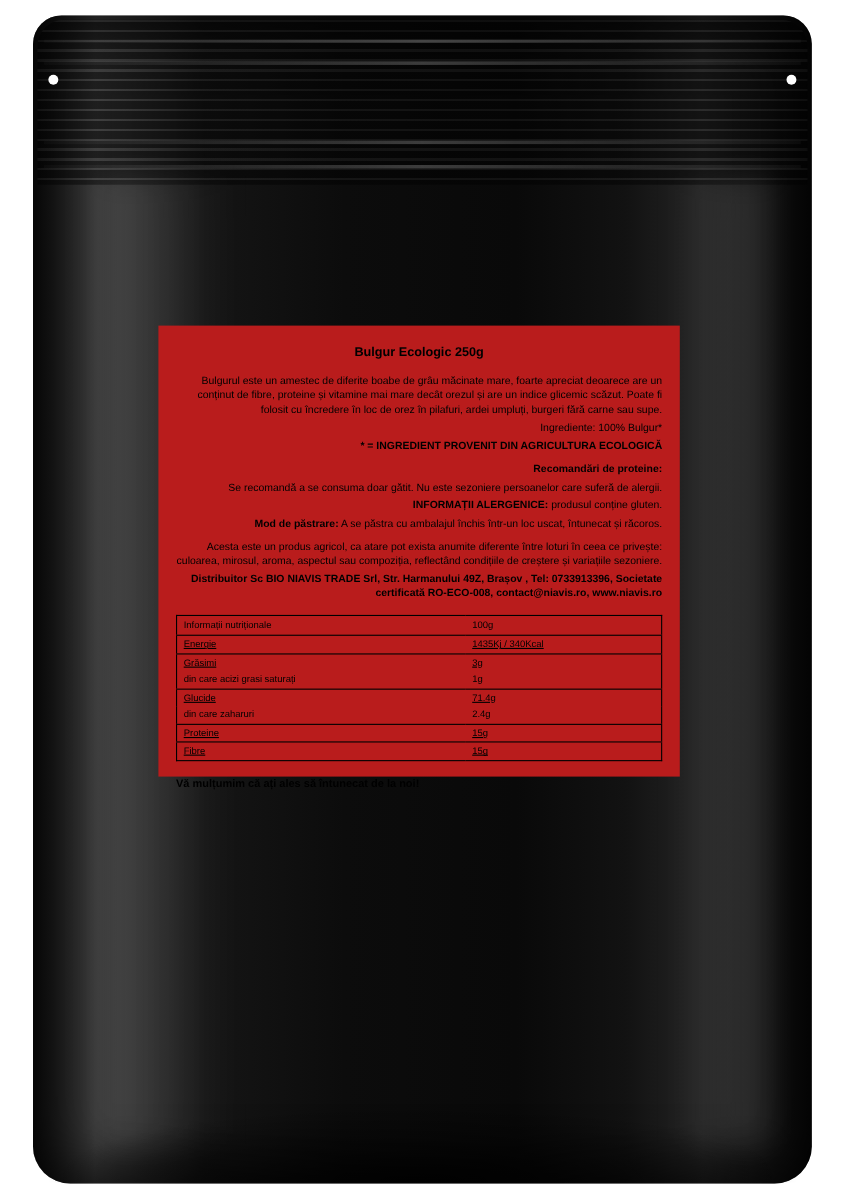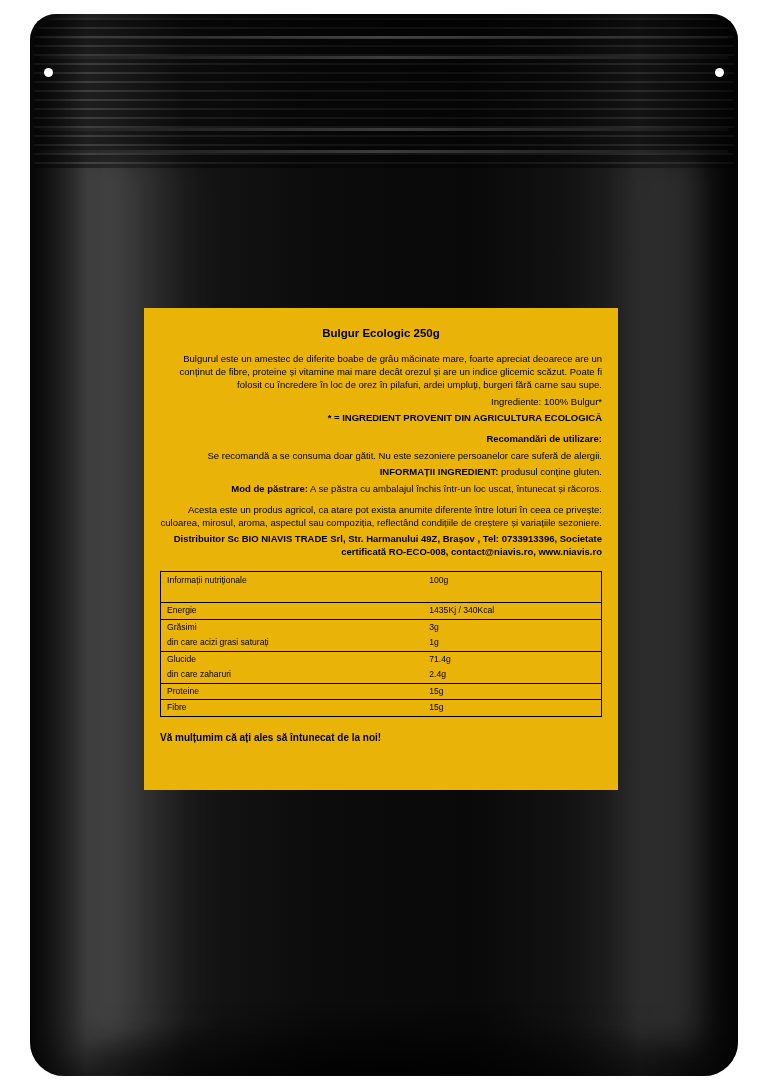--- a/index.html
+++ b/index.html
@@ -109,24 +109,24 @@
     bottom: 12px;
     width: 688px;
     height: 70px;
     background: radial-gradient(ellipse at 50% 100%, rgba(0,0,0,0.85), rgba(0,0,0,0) 70%);
   }
 
   
   #label {
     position: absolute;
     left: 144px;
-    top: 308px;
+    top: 296px;
     width: 474px;
-    height: 482px;
-    background: #eab308;
+    height: 410px;
+    background: #b91c1c;
     padding: 12px 16px 10px 16px;
     box-sizing: border-box;
     color: #000000;
     font-size: 9.5px;
     line-height: 1.34;
   }
 
   .label-title {
     text-align: center;
     font-weight: bold;
@@ -153,27 +153,28 @@
     margin-top: 12px;
     font-size: 8.6px;
     border: 1px solid #000;
   }
   .nutri-table td {
     padding: 2px 6px;
     border: none;
   }
   .nutri-table tr.bordered td {
     border-top: 1px solid #000;
+    text-decoration: underline;
   }
   .nutri-table td.val {
     text-align: left;
   }
   .nutri-head td {
     padding-top: 3px;
-    padding-bottom: 16px;
+    padding-bottom: 3px;
   }
   .nutri-head td.lbl { font-weight: normal; }
 
   .thanks {
     margin-top: 14px;
     font-weight: bold;
     font-size: 10px;
   }
 </style>
 </head>
@@ -196,24 +197,24 @@
   <div id="label">
 
     <div class="label-title">Bulgur Ecologic 250g</div>
 
     <div class="para">Bulgurul este un amestec de diferite boabe de grâu măcinate mare, foarte apreciat deoarece are un conținut de fibre, proteine și vitamine mai mare decât orezul și are un indice glicemic scăzut. Poate fi folosit cu încredere în loc de orez în pilafuri, ardei umpluți, burgeri fără carne sau supe.</div>
     <div class="para">Ingrediente: 100% Bulgur*</div>
     <div class="para b">* = INGREDIENT PROVENIT DIN AGRICULTURA ECOLOGICĂ</div>
 
     <div class="spacer-sm"></div>
 
-    <div class="para section-head">Recomandări de utilizare:</div>
+    <div class="para section-head">Recomandări de proteine:</div>
     <div class="para">Se recomandă a se consuma doar gătit. Nu este sezoniere persoanelor care suferă de alergii.</div>
 
-    <div class="para"><span class="b">INFORMAȚII INGREDIENT:</span><span> produsul conține gluten.</span></div>
+    <div class="para"><span class="b">INFORMAȚII ALERGENICE:</span><span> produsul conține gluten.</span></div>
 
     <div class="para"><span class="b">Mod de păstrare:</span><span> A se păstra cu ambalajul închis într-un loc uscat, întunecat și răcoros.</span></div>
 
     <div class="spacer-sm"></div>
 
     <div class="para">Acesta este un produs agricol, ca atare pot exista anumite diferente între loturi în ceea ce privește: culoarea, mirosul, aroma, aspectul sau compoziția, reflectând condițiile de creștere și variațiile sezoniere.</div>
     <div class="para b">Distribuitor Sc BIO NIAVIS TRADE Srl, Str. Harmanului 49Z, Brașov , Tel: 0733913396, Societate certificată RO-ECO-008, contact@niavis.ro, www.niavis.ro</div>
 
     <table class="nutri-table">
       <tbody>

